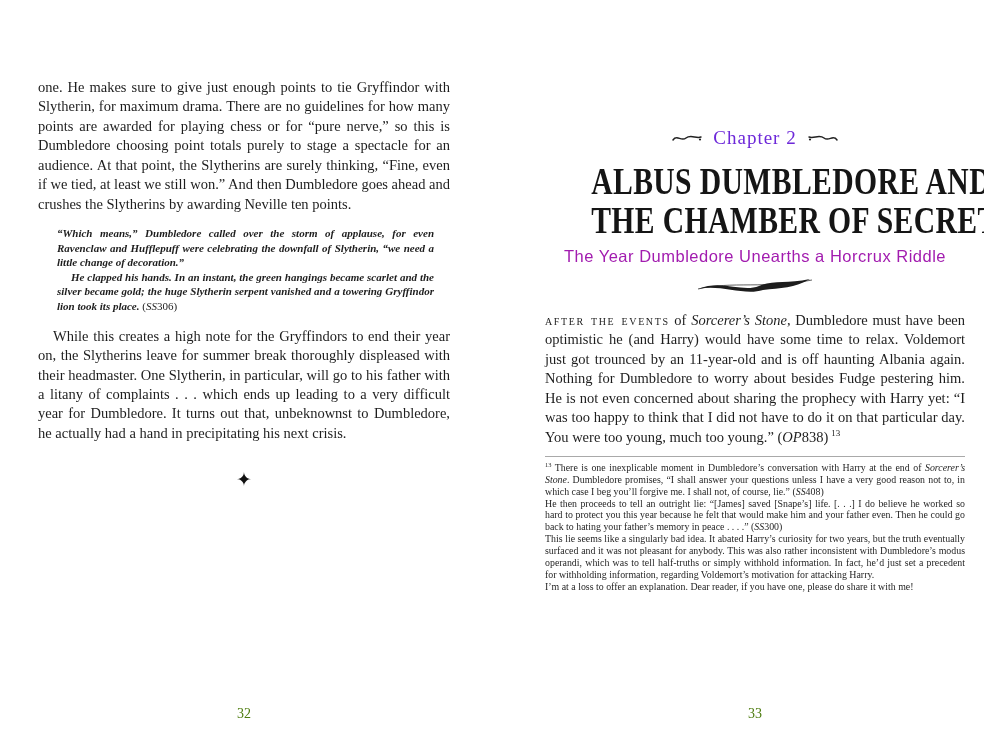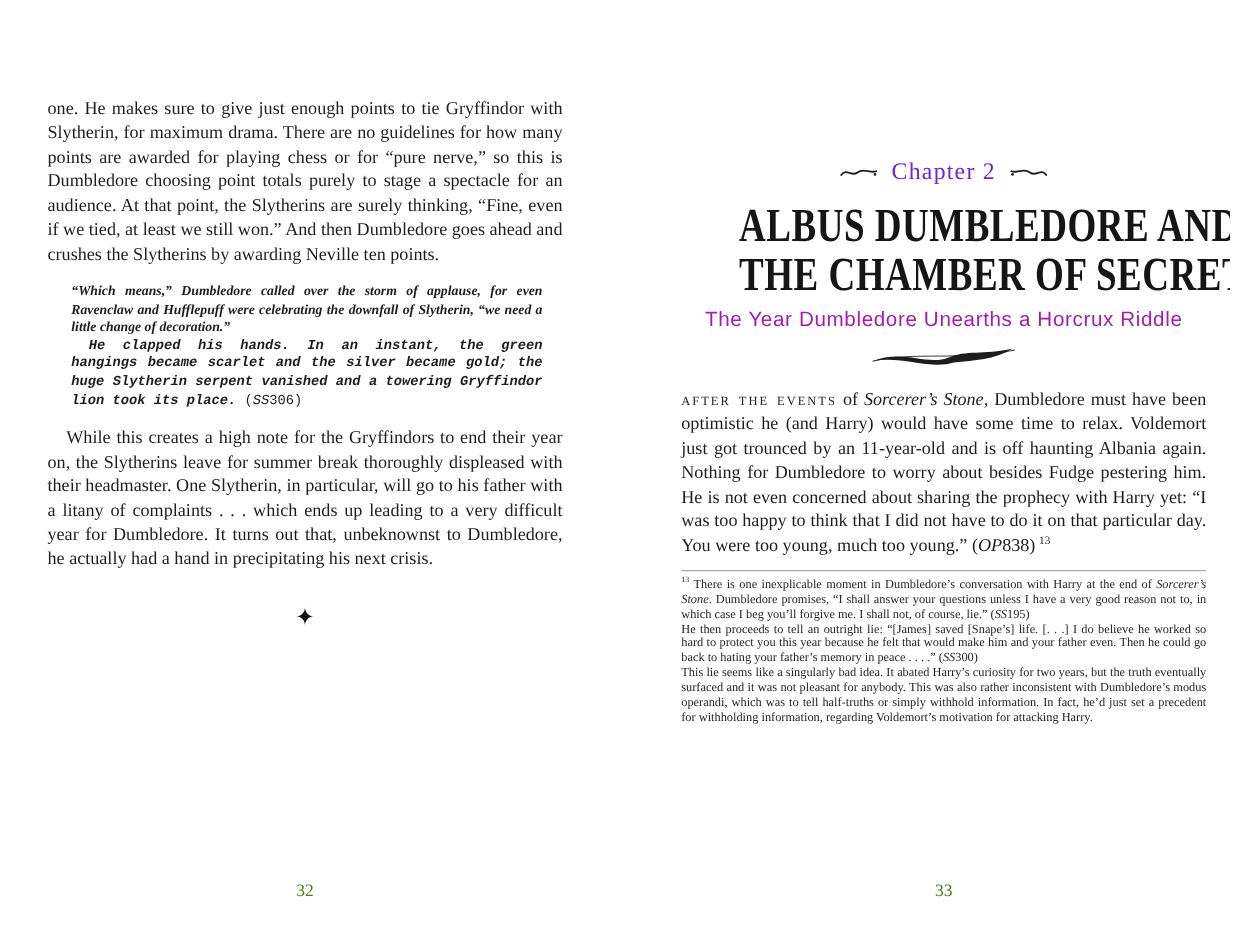--- a/index.html
+++ b/index.html
@@ -9,21 +9,21 @@
   .page-left{left:38px;top:78px;width:412px;}
   .page-right{left:545px;top:126px;width:420px;}
 
   p.body{font-size:14.5px;line-height:1.34;text-align:justify;margin:0;color:#1d1d1d;}
   p.indent{text-indent:15px;}
   .mb{margin-bottom:12px;}
 
   .quote{margin:12px 0 13px;padding-left:19px;padding-right:16px;}
   .quote p{font-size:11px;line-height:1.33;font-weight:bold;font-style:italic;
            text-align:justify;margin:0;}
-  .quote p.q-indent{text-indent:14px;font-family:Liberation Mono, monospace;}
+  .quote p.q-indent{text-indent:14px;}
   .cite{font-weight:normal;font-style:normal;}
   .cite i{font-style:italic;}
 
   .star{ text-align:center;margin-top:26px;font-size:19px;line-height:20px;
          font-family:"DejaVu Sans", sans-serif;color:#111;}
 
   .pagenum{position:absolute;top:706px;font-size:14px;text-align:center;color:#4d7c0f;}
   .pagenum-left{left:38px;width:412px;}
   .pagenum-right{left:545px;width:420px;}
 
@@ -99,22 +99,23 @@
       </svg>
     </div>
 
     <div class="body-block">
       <p class="body mb"><span class="lead-caps">after the events</span><span> of </span><i class="bookname">Sorcerer’s Stone</i><span>, Dumbledore must have been optimistic he (and Harry) would have some time to relax. Voldemort just got trounced by an 11-year-old and is off haunting Albania again. Nothing for Dumbledore to worry about besides Fudge pestering him. He is not even concerned about sharing the prophecy with Harry yet: “I was too happy to think that I did not have to do it on that particular day. You were too young, much too young.” (</span><i class="bookname">OP</i><span>838)</span><sup class="fnref">13</sup></p>
     </div>
 
     <hr class="fnrule">
 
     <div class="footnote">
-      <p><sup>13</sup><span> There is one inexplicable moment in Dumbledore’s conversation with Harry at the end of </span><i class="bookname">Sorcerer’s Stone</i><span>. Dumbledore promises, “I shall answer your questions unless I have a very good reason not to, in which case I beg you’ll forgive me. I shall not, of course, lie.” (</span><i class="bookname">SS</i><span>195)</span></p>
+      <p><sup>13</sup><span> There is one inexplicable moment in Dumbledore’s conversation with Harry at the end of </span><i class="bookname">Sorcerer’s Stone</i><span>. Dumbledore promises, “I shall answer your questions unless I have a very good reason not to, in which case I beg you’ll forgive me. I shall not, of course, lie.” (</span><i class="bookname">SS</i><span>408)</span></p>
       <p><span>He then proceeds to tell an outright lie: “[James] saved [Snape’s] life. [. . .] I do believe he worked so hard to protect you this year because he felt that would make him and your father even. Then he could go back to hating your father’s memory in peace . . . .” (</span><i class="bookname">SS</i><span>300)</span></p>
       <p>This lie seems like a singularly bad idea. It abated Harry’s curiosity for two years, but the truth eventually surfaced and it was not pleasant for anybody. This was also rather inconsistent with Dumbledore’s modus operandi, which was to tell half-truths or simply withhold information. In fact, he’d just set a precedent for withholding information, regarding Voldemort’s motivation for attacking Harry.</p>
+      <p>I’m at a loss to offer an explanation. Dear reader, if you have one, please do share it with me!</p>
     </div>
   </section>
 
   <div class="pagenum pagenum-left">32</div>
   <div class="pagenum pagenum-right">33</div>
 
 </div>
 
 </body></html>

